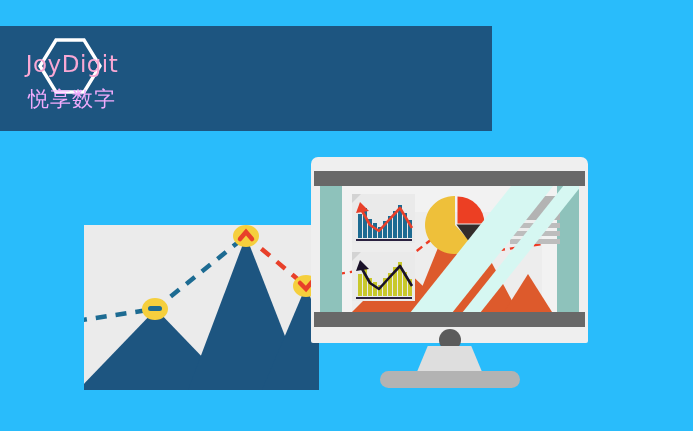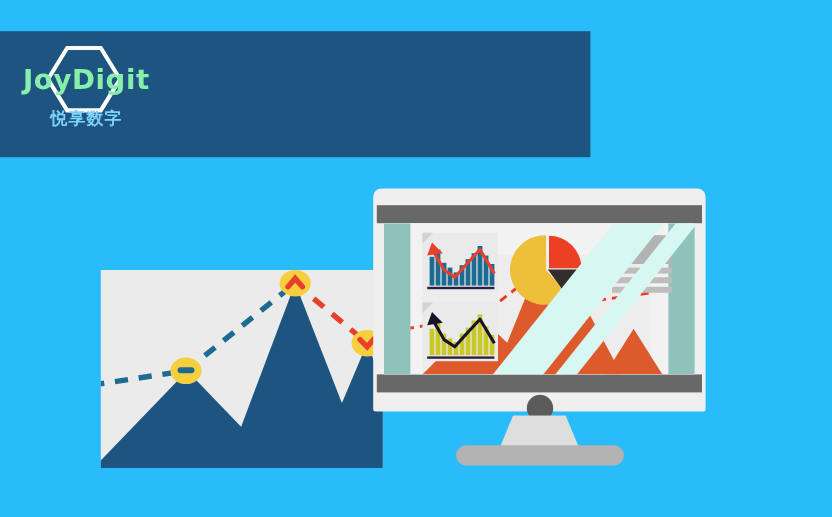--- a/index.html
+++ b/index.html
@@ -18,26 +18,26 @@
   }
   .logo{
     position:relative;width:112px;height:86px;margin-left:16px;flex:0 0 auto;
     display:flex;flex-direction:column;align-items:center;justify-content:center;
   }
   .logo-hex{
     position:absolute;left:22px;top:2px;width:64px;height:56px;
     pointer-events:none;
   }
   .logo-word{
-    position:relative;z-index:2;color:#86efac;font-size:23px;font-weight:bold;
+    position:relative;z-index:2;color:#f9a8d4;font-size:23px;font-weight:normal;
     letter-spacing:.5px;line-height:1;font-family:"DejaVu Sans",sans-serif;
     margin-top:4px;
   }
   .logo-cn{
-    position:relative;z-index:2;color:#7dd3fc;font-size:14px;font-weight:bold;
+    position:relative;z-index:2;color:#f0abfc;font-size:21px;font-weight:normal;
     letter-spacing:1px;line-height:1;margin-top:12px;
   }
   .banner-title{
     color:#ffffff;font-size:58px;font-weight:bold;letter-spacing:2px;
     margin-left:22px;line-height:1;white-space:nowrap;
   }
 
   
   .panel{
     position:absolute;left:84px;top:225px;width:235px;height:165px;

